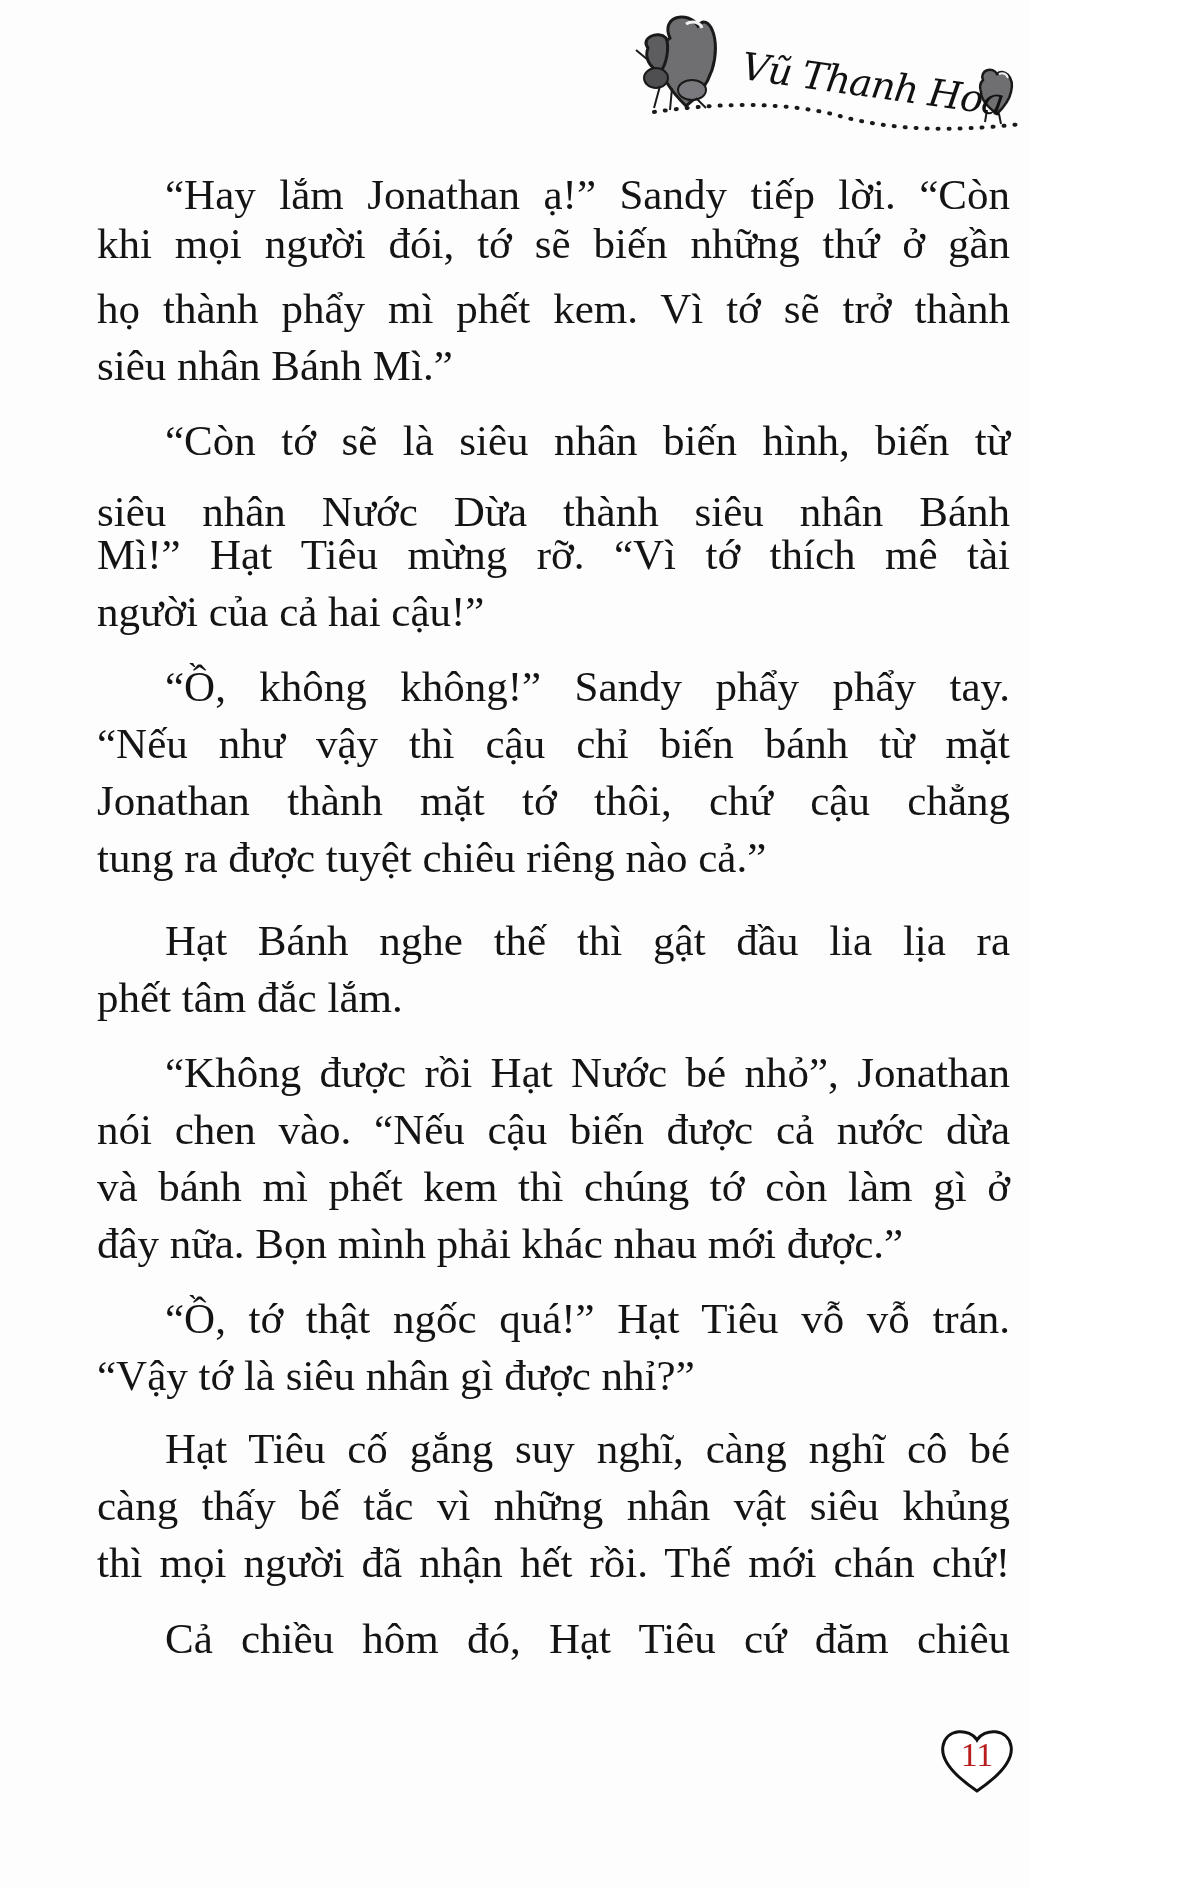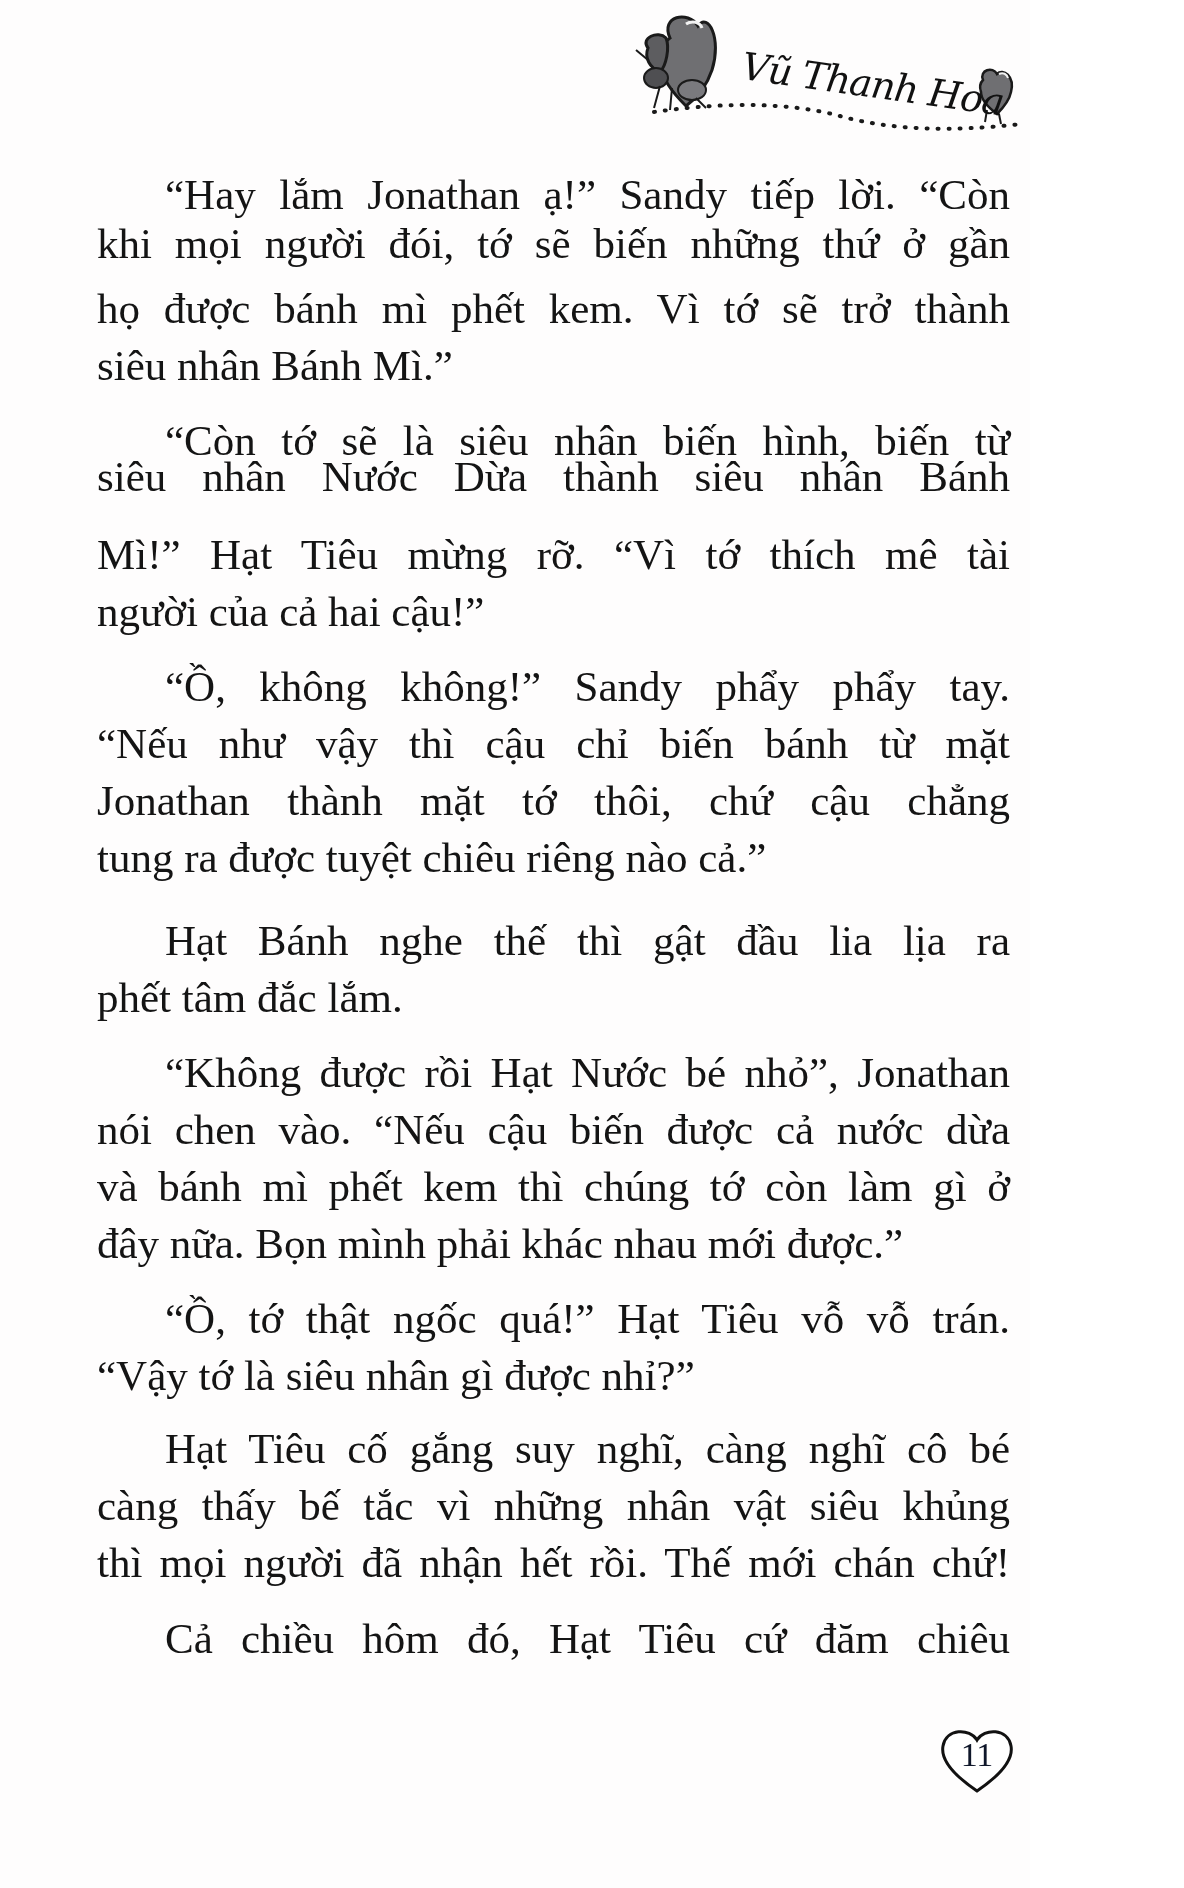--- a/index.html
+++ b/index.html
@@ -30,21 +30,21 @@
     position: absolute; left: 0; width: 913px; height: 57px; line-height: 57px;
     white-space: nowrap; text-align: justify; text-align-last: justify;
   }
   .line.indent { left: 68px; width: 845px; }
   .line.last { text-align-last: left; }
   .page-number {
     position: absolute; left: 940px; top: 1728px; width: 74px; height: 66px;
   }
   .page-number span {
     position: absolute; left: 0; top: 8px; width: 74px; text-align: center;
-    font-family: "Liberation Serif", serif; font-size: 34px; color: #0f172a;
+    font-family: "Liberation Serif", serif; font-size: 34px; color: #b91c1c;
   }
 </style>
 </head>
 <body>
 
 <div class="page">
   <div class="scan-edge"></div>
 
   <div class="header">
     <svg width="400" height="130" viewBox="0 0 400 130" style="position:absolute;left:0;top:0;">
@@ -71,26 +71,26 @@
       </g>
     </svg>
     <div class="author">Vũ Thanh Hoa</div>
   </div>
 
   <div class="body-text">
 
     <div>
       <div class="line indent" style="top:166px">“Hay lắm Jonathan ạ!” Sandy tiếp lời. “Còn</div>
       <div class="line" style="top:215px">khi mọi người đói, tớ sẽ biến những thứ ở gần</div>
-      <div class="line" style="top:280px">họ được bánh mì phết kem. Vì tớ sẽ trở thành</div>
+      <div class="line" style="top:280px">họ thành phẩy mì phết kem. Vì tớ sẽ trở thành</div>
       <div class="line last" style="top:337px">siêu nhân Bánh Mì.”</div>
     </div>
     <div>
       <div class="line indent" style="top:412px">“Còn tớ sẽ là siêu nhân biến hình, biến từ</div>
-      <div class="line" style="top:448px">siêu nhân Nước Dừa thành siêu nhân Bánh</div>
+      <div class="line" style="top:483px">siêu nhân Nước Dừa thành siêu nhân Bánh</div>
       <div class="line" style="top:526px">Mì!” Hạt Tiêu mừng rỡ. “Vì tớ thích mê tài</div>
       <div class="line last" style="top:583px">người của cả hai cậu!”</div>
     </div>
     <div>
       <div class="line indent" style="top:658px">“Ồ, không không!” Sandy phẩy phẩy tay.</div>
       <div class="line" style="top:715px">“Nếu như vậy thì cậu chỉ biến bánh từ mặt</div>
       <div class="line" style="top:772px">Jonathan thành mặt tớ thôi, chứ cậu chẳng</div>
       <div class="line last" style="top:829px">tung ra được tuyệt chiêu riêng nào cả.”</div>
     </div>
     <div>

